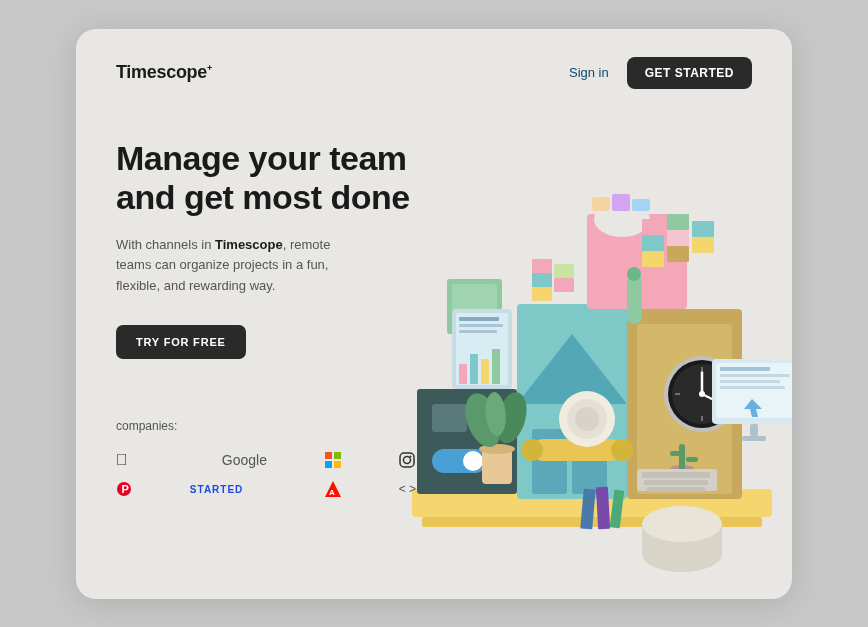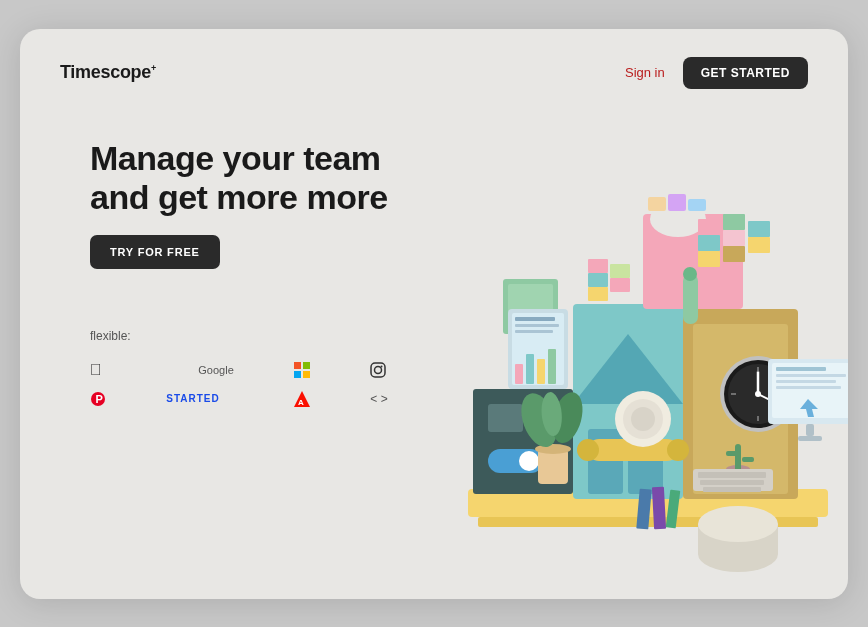--- a/index.html
+++ b/index.html
@@ -5,21 +5,21 @@
     * { margin: 0; padding: 0; box-sizing: border-box; }
     body {
       background: #c8c8c8;
       display: flex;
       justify-content: center;
       align-items: center;
       min-height: 100vh;
       font-family: 'Helvetica Neue', Helvetica, Arial, sans-serif;
     }
     .card {
-      width: 828px;
+      width: 716px;
       height: 570px;
       background: #e8e7e4;
       border-radius: 20px;
       position: relative;
       overflow: hidden;
       box-shadow: 0 4px 32px rgba(0,0,0,0.13);
     }
     
     .header {
       display: flex;
@@ -39,41 +39,40 @@
       font-size: 9px;
       vertical-align: super;
     }
     .header-right {
       display: flex;
       align-items: center;
       gap: 18px;
     }
     .sign-in {
       font-size: 13px;
-      color: #b91c1c;
+      color: #0c4a6e;
       cursor: pointer;
     }
     .get-started-btn {
       background: #2a2a2a;
       color: #fff;
       border: none;
       border-radius: 8px;
       padding: 9px 18px;
       font-size: 12px;
       font-weight: 700;
       cursor: pointer;
       letter-spacing: 0.5px;
     }
     
     .main {
       display: flex;
       padding: 0 40px;
       margin-top: 30px;
       position: relative;
-      margin-left: 30px;
     }
     .left-content {
       flex: 0 0 340px;
       padding-top: 20px;
       z-index: 10;
     }
     .headline {
       font-size: 34px;
       font-weight: 700;
       color: #1a1a1a;
@@ -176,38 +175,41 @@
       <span class="sign-in">Sign in</span>
       <button class="get-started-btn">GET STARTED</button>
     </div>
   </header>
 
   <div class="main">
 
     <div class="left-content">
       <h1 class="headline">
         <span>Manage your team</span><br>
-        <span>and get more more</span>
+        <span>and get most done</span>
       </h1>
+      <p class="description">
+        <span>With channels in </span><strong>Timescope</strong><span>, remote teams can organize projects in a fun, flexible, and rewarding way.</span>
+      </p>
       <div class="buttons">
         <button class="btn-try">TRY FOR FREE</button>
       </div>
 
       <p class="trusted-text">
         <br>
-        <span>flexible:</span>
+        <span>companies:</span>
       </p>
 
       <div class="logos-grid">
 
         <div class="logo-item">
           <span class="logo-icon"></span>
         </div>
         <div class="logo-item">
-          <span style="font-size:11px;font-weight:500;color:#555;padding-left:32px;">Google</span>
+          <span style="font-size:14px;font-weight:500;color:#555;padding-left:32px;">Google</span>
         </div>
         <div class="logo-item">
           <svg width="16" height="16" viewBox="0 0 16 16">
             <rect x="0" y="0" width="7" height="7" fill="#f35325"></rect>
             <rect x="9" y="0" width="7" height="7" fill="#81bc06"></rect>
             <rect x="0" y="9" width="7" height="7" fill="#05a6f0"></rect>
             <rect x="9" y="9" width="7" height="7" fill="#ffba08"></rect>
           </svg>
         </div>
         <div class="logo-item">

